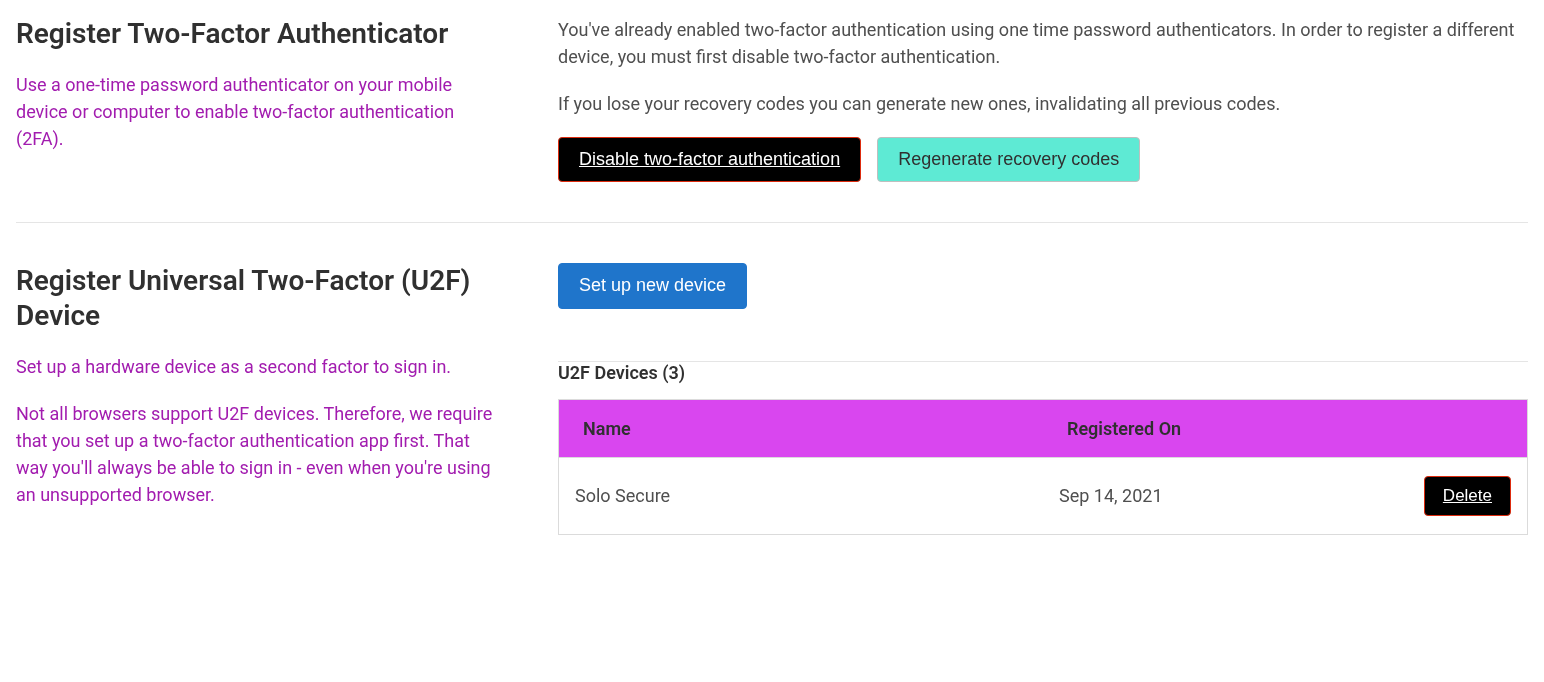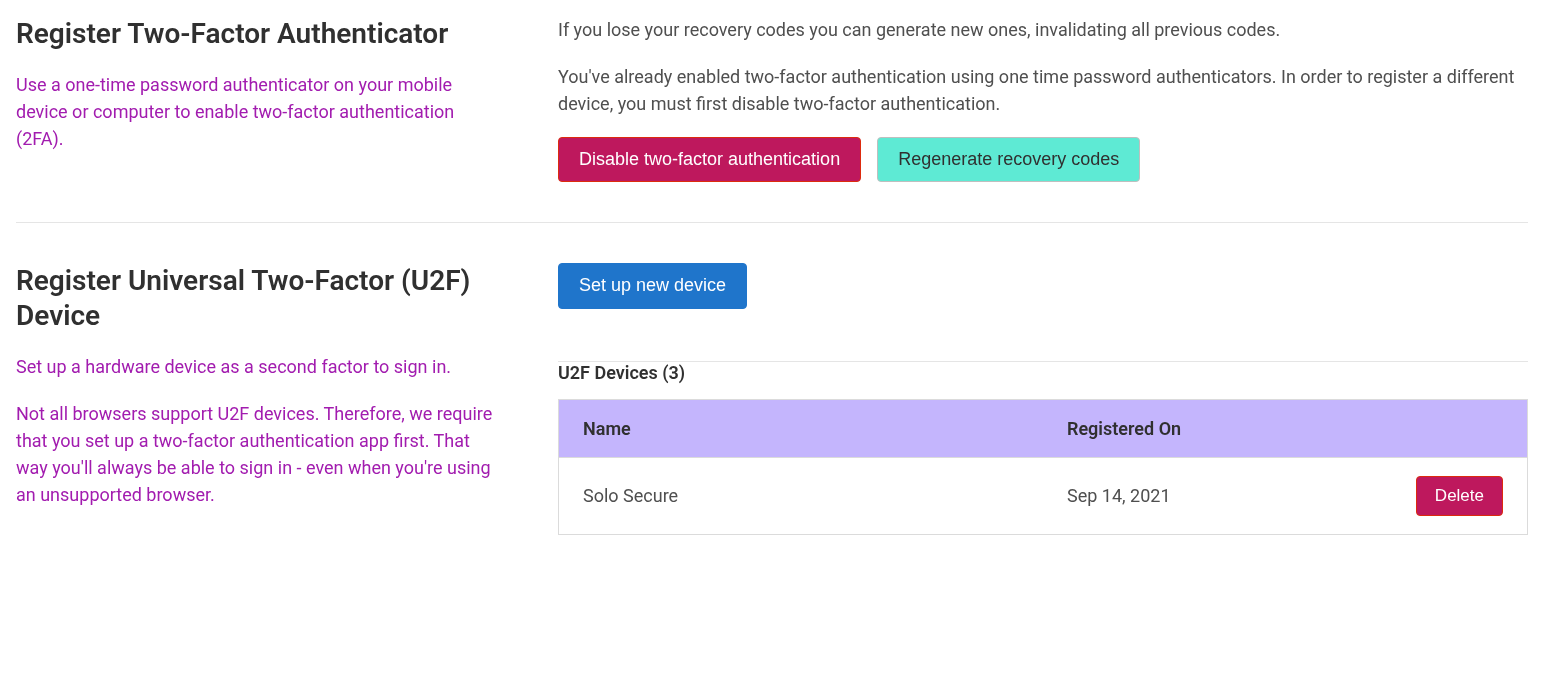--- a/index.html
+++ b/index.html
@@ -49,23 +49,24 @@
     display: inline-block;
     font-size: 18px;
     font-weight: 400;
     padding: 10px 20px;
     border-radius: 4px;
     border: 1px solid transparent;
     cursor: pointer;
     line-height: 1.3;
   }
   .btn-danger {
-    background: #be185d;
+    background: #000000;
     color: #fff;
     border-color: #dd2b0e;
+    text-decoration: underline;
   }
   .btn-default {
     background: #5eead4;
     color: #303030;
     border-color: #bfbfbf;
   }
   .btn-primary {
     background: #1f75cb;
     color: #fff;
     border-color: #1f75cb;
@@ -94,31 +95,31 @@
     font-weight: 600;
     color: #303030;
     margin-bottom: 16px;
   }
   table {
     width: 100%;
     border-collapse: collapse;
     border: 1px solid #dbdbdb;
   }
   thead th {
-    background: #c4b5fd;
+    background: #d946ef;
     font-size: 18px;
     font-weight: 600;
     text-align: left;
     padding: 18px 24px;
     border-bottom: 1px solid #dbdbdb;
     color: #303030;
   }
   tbody td {
     font-size: 18px;
-    padding: 18px 24px;
+    padding: 18px 16px;
     color: #4f4f4f;
     vertical-align: middle;
   }
   tbody tr { border-top: 1px solid #dbdbdb; }
   tbody tr:first-child { border-top: none; }
   .action-cell { text-align: right; }
   .btn-sm {
     padding: 8px 18px;
     font-size: 17px;
   }
@@ -128,22 +129,22 @@
 </style>
 </head>
 <body>
 
 <div class="section">
   <div class="left-col">
     <h2>Register Two-Factor Authenticator</h2>
     <p class="desc">Use a one-time password authenticator on your mobile device or computer to enable two-factor authentication (2FA).</p>
   </div>
   <div class="right-col">
+    <p>You've already enabled two-factor authentication using one time password authenticators. In order to register a different device, you must first disable two-factor authentication.</p>
     <p>If you lose your recovery codes you can generate new ones, invalidating all previous codes.</p>
-    <p>You've already enabled two-factor authentication using one time password authenticators. In order to register a different device, you must first disable two-factor authentication.</p>
     <div class="btn-row">
       <button class="btn btn-danger">Disable two-factor authentication</button>
       <button class="btn btn-default">Regenerate recovery codes</button>
     </div>
   </div>
 </div>
 
 <div class="section">
   <div class="left-col">
     <h2>Register Universal Two-Factor (U2F) Device</h2>

